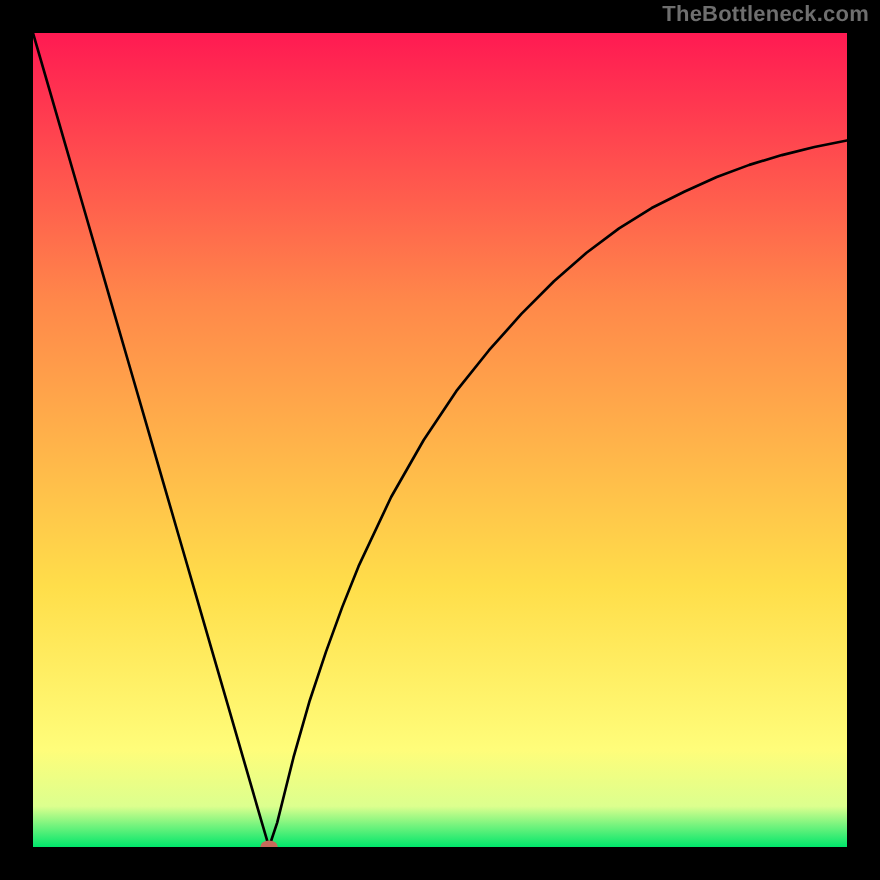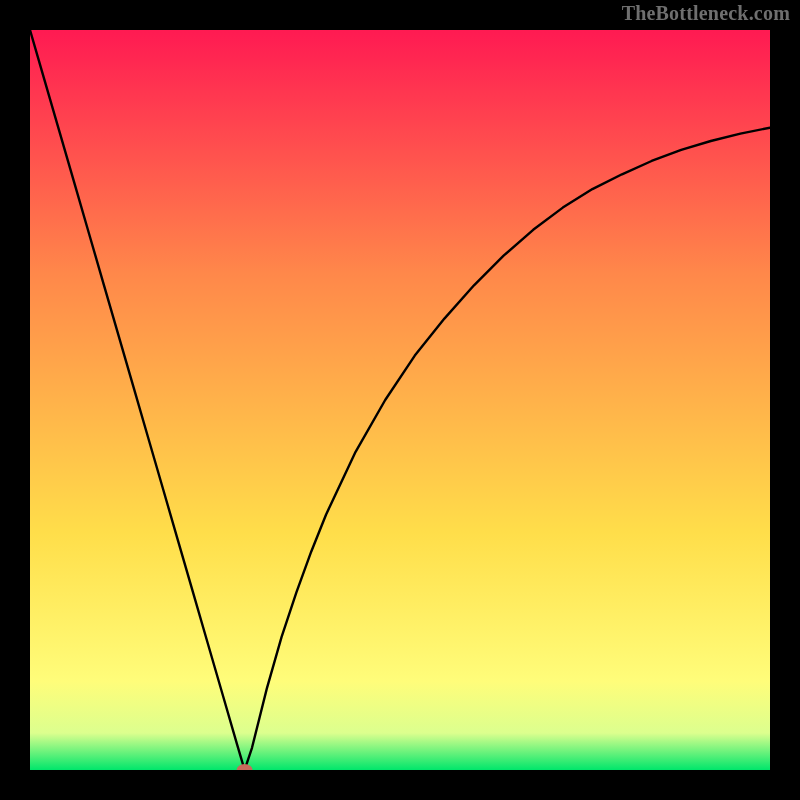--- a/index.html
+++ b/index.html
@@ -15,21 +15,21 @@
     left: 0;
     top: 0;
     width: 800px;
     height: 800px;
     background: #000;
   }
   .watermark {
     position: absolute;
     top: 2px;
     right: 10px;
-    font-family: Liberation Serif, serif;
+    font-family: Liberation Sans, sans-serif;
     font-size: 20px;
     font-weight: 600;
     color: #6f6f6f;
     letter-spacing: 0.2px;
   }
   svg.plot {
     position: absolute;
     left: 30px;
     top: 30px;
     width: 740px;

